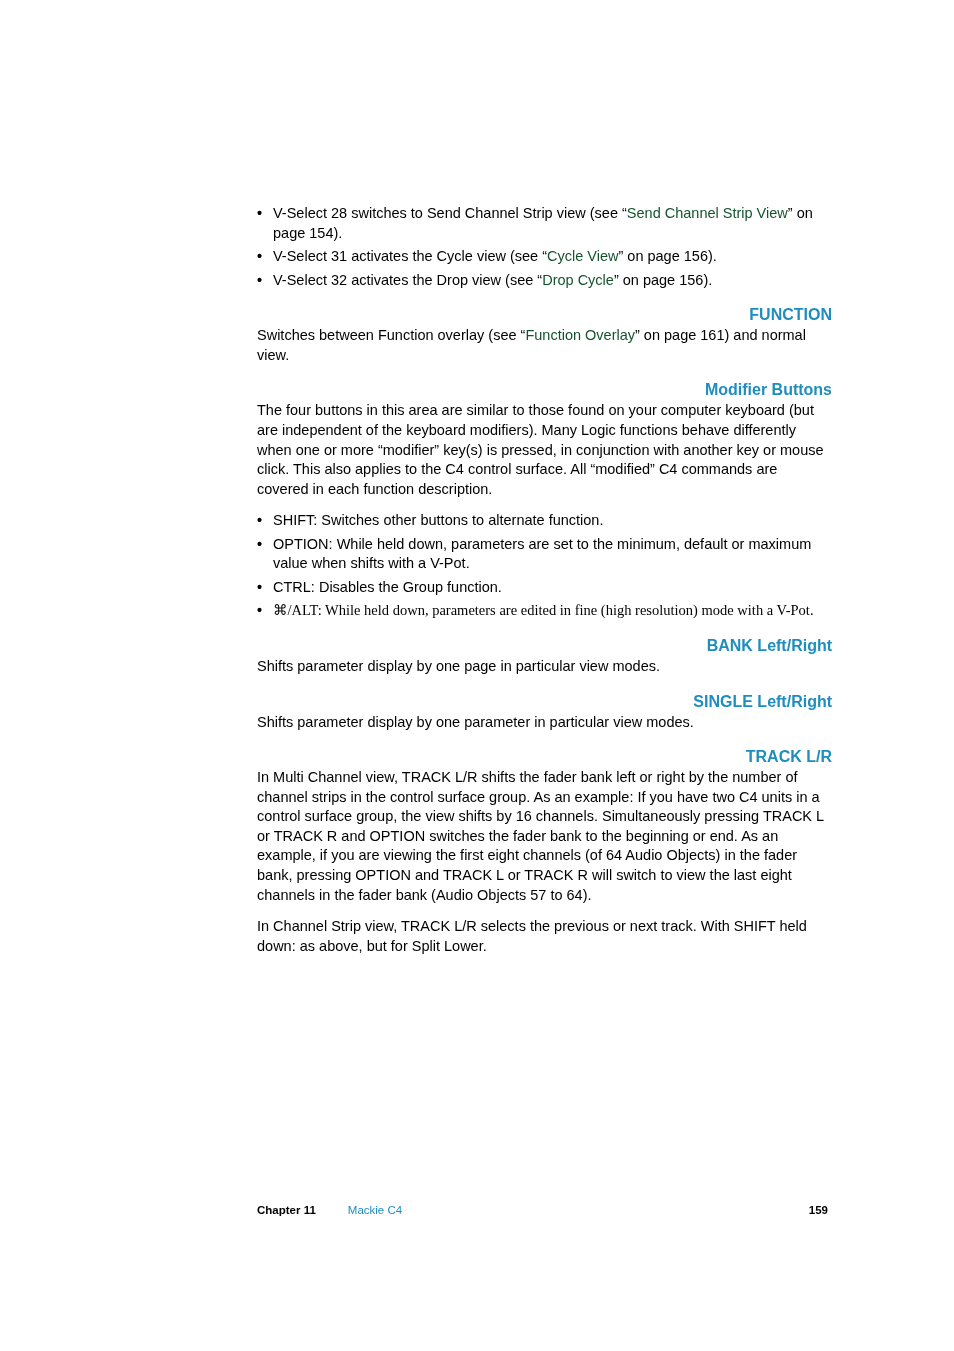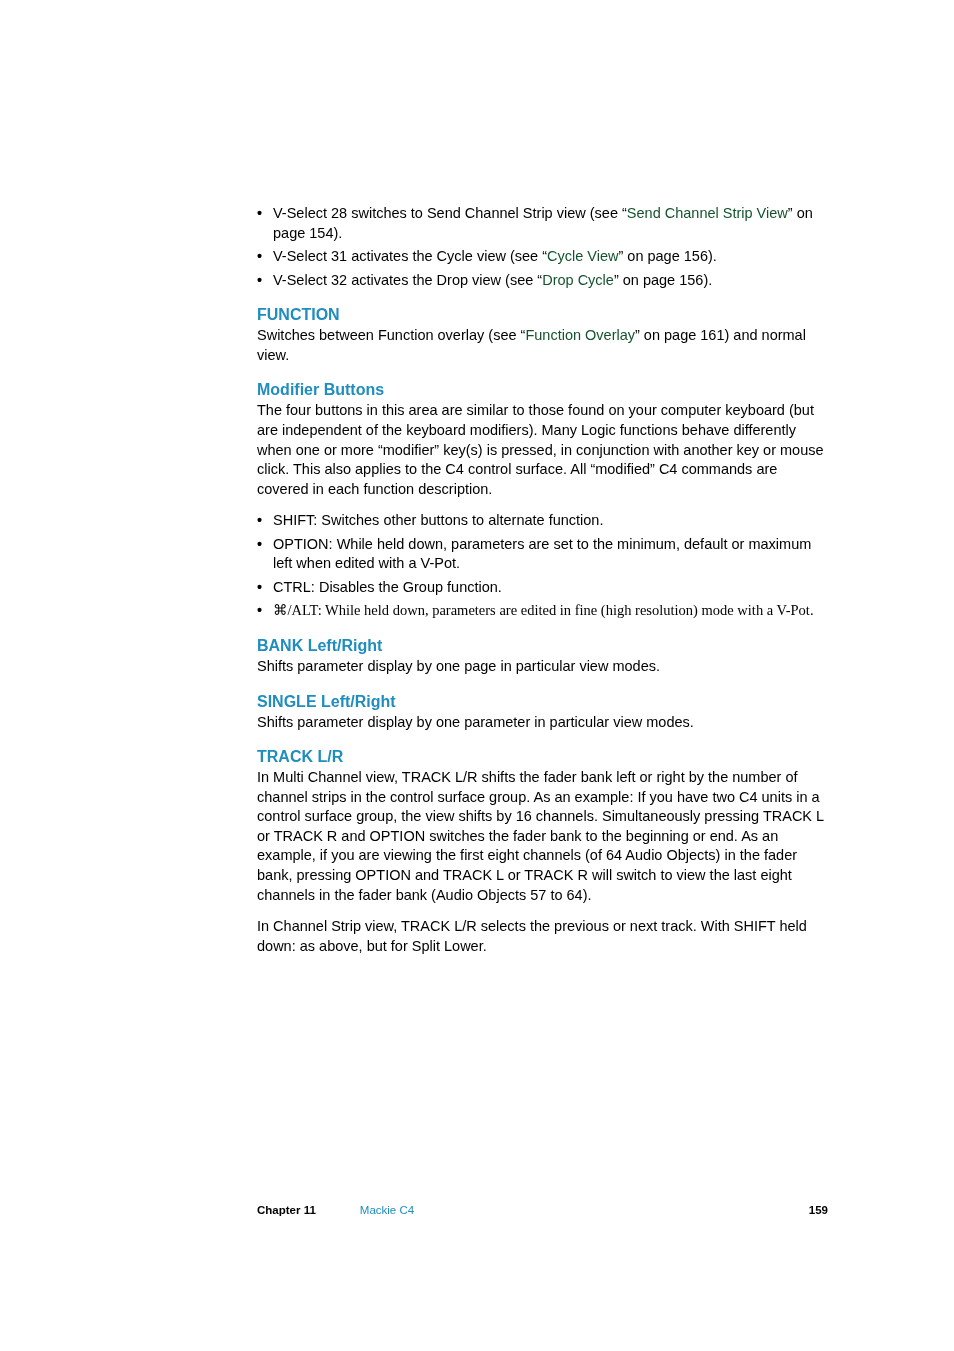--- a/index.html
+++ b/index.html
@@ -3,25 +3,25 @@
 <meta charset="utf-8">
 <style>
   * { margin: 0; padding: 0; box-sizing: border-box; }
   html, body { width: 954px; height: 1351px; background: #fff; font-family: "Myriad Pro", "Segoe UI", "Helvetica Neue", Arial, sans-serif; color: #000; }
   .page { position: relative; width: 954px; height: 1351px; }
   .content { position: absolute; left: 257px; top: 204px; width: 575px; }
   .bullet-row { display: flex; margin-bottom: 4px; line-height: 1.35; font-size: 14.5px; }
   .bullet-dot { width: 16px; flex: 0 0 16px; font-weight: bold; }
   .bullet-text { flex: 1; }
   .link { color: #14532d; }
-  .section-heading { color: #1F8DBE; font-weight: 600; font-size: 16px; margin-top: 16px; margin-bottom: 2px; }
+  .section-heading { color: #1F8DBE; font-weight: 600; font-size: 16px; margin-top: 16px; margin-bottom: 2px; text-align: right; }
   .para { font-size: 14.5px; line-height: 1.35; margin-bottom: 12px; }
   .para-tight { font-size: 14.5px; line-height: 1.35; margin-bottom: 6px; }
   .footer { position: absolute; left: 257px; bottom: 135px; width: 575px; display: flex; align-items: center; font-size: 11.5px; }
-  .footer-chapter { font-weight: bold; margin-right: 12px; text-align: right; }
+  .footer-chapter { font-weight: bold; margin-right: 0; text-align: right; }
   .footer-title { color: #1F8DBE; padding-left: 32px; }
   .footer-page { margin-left: auto; font-weight: bold; padding-right: 4px; }
   .cmd-glyph { font-family: Liberation Serif, serif; }
 </style>
 </head>
 <body>
 
 <div class="page">
   <div class="content">
 
@@ -51,21 +51,21 @@
 
     <div class="section-heading">Modifier Buttons</div>
     <div class="para">The four buttons in this area are similar to those found on your computer keyboard (but are independent of the keyboard modifiers). Many Logic functions behave differently when one or more “modifier” key(s) is pressed, in conjunction with another key or mouse click. This also applies to the C4 control surface. All “modified” C4 commands are covered in each function description.</div>
 
     <div class="bullet-row">
       <div class="bullet-dot">•</div>
       <div class="bullet-text">SHIFT:  Switches other buttons to alternate function.</div>
     </div>
     <div class="bullet-row">
       <div class="bullet-dot">•</div>
-      <div class="bullet-text">OPTION:  While held down, parameters are set to the minimum, default or maximum left when edited with a V-Pot.</div>
+      <div class="bullet-text">OPTION:  While held down, parameters are set to the minimum, default or maximum value when shifts with a V-Pot.</div>
     </div>
     <div class="bullet-row">
       <div class="bullet-dot">•</div>
       <div class="bullet-text">CTRL:  Disables the Group function.</div>
     </div>
     <div class="bullet-row">
       <div class="bullet-dot">•</div>
       <div class="bullet-text cmd-glyph">⌘/ALT:  While held down, parameters are edited in fine (high resolution) mode with a V-Pot.</div>
     </div>
 

